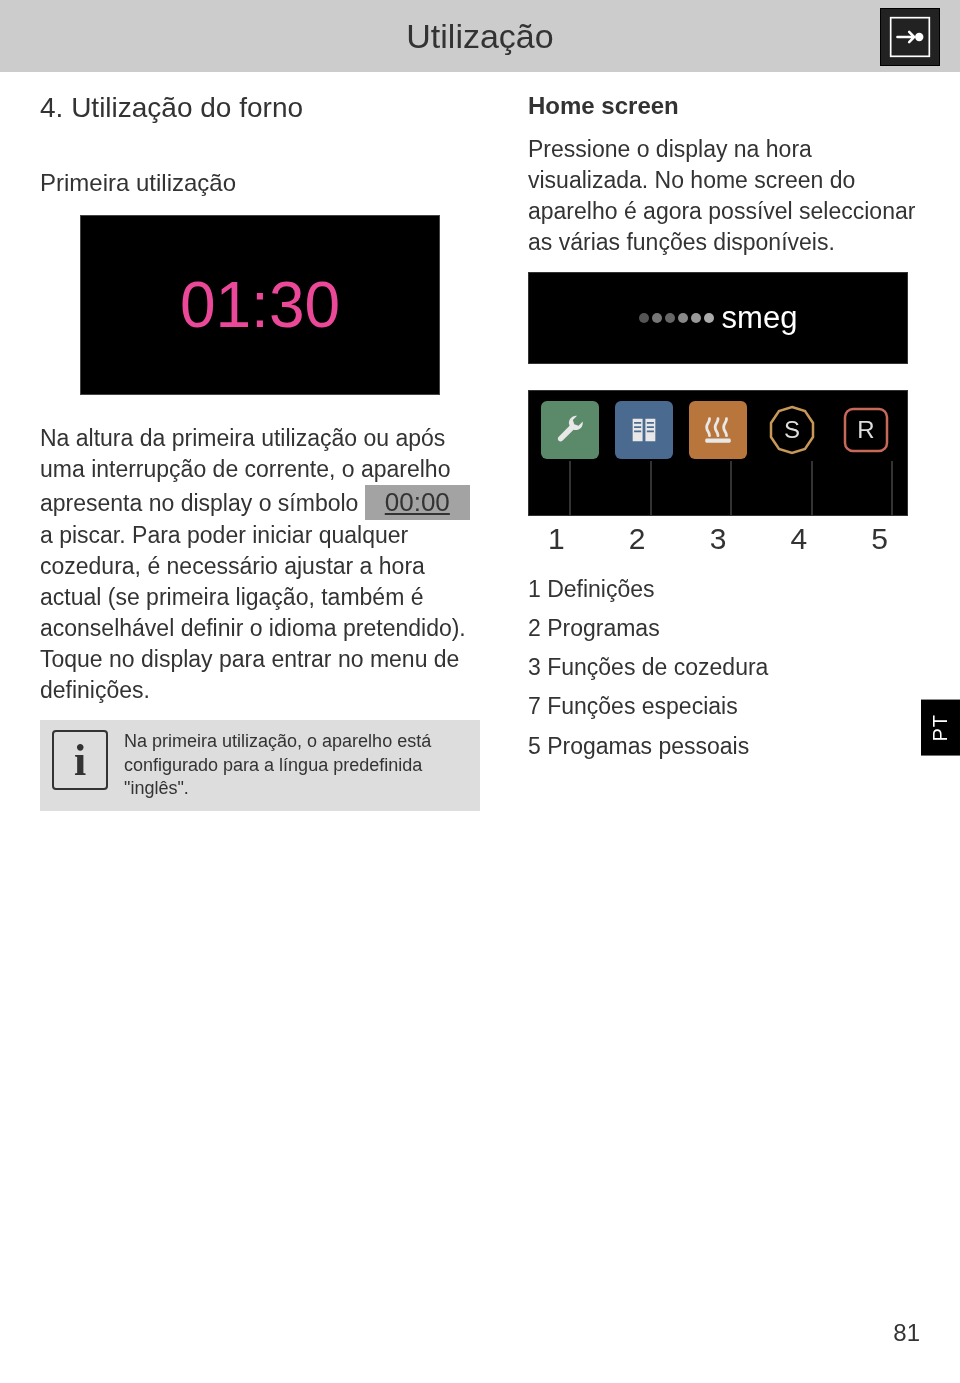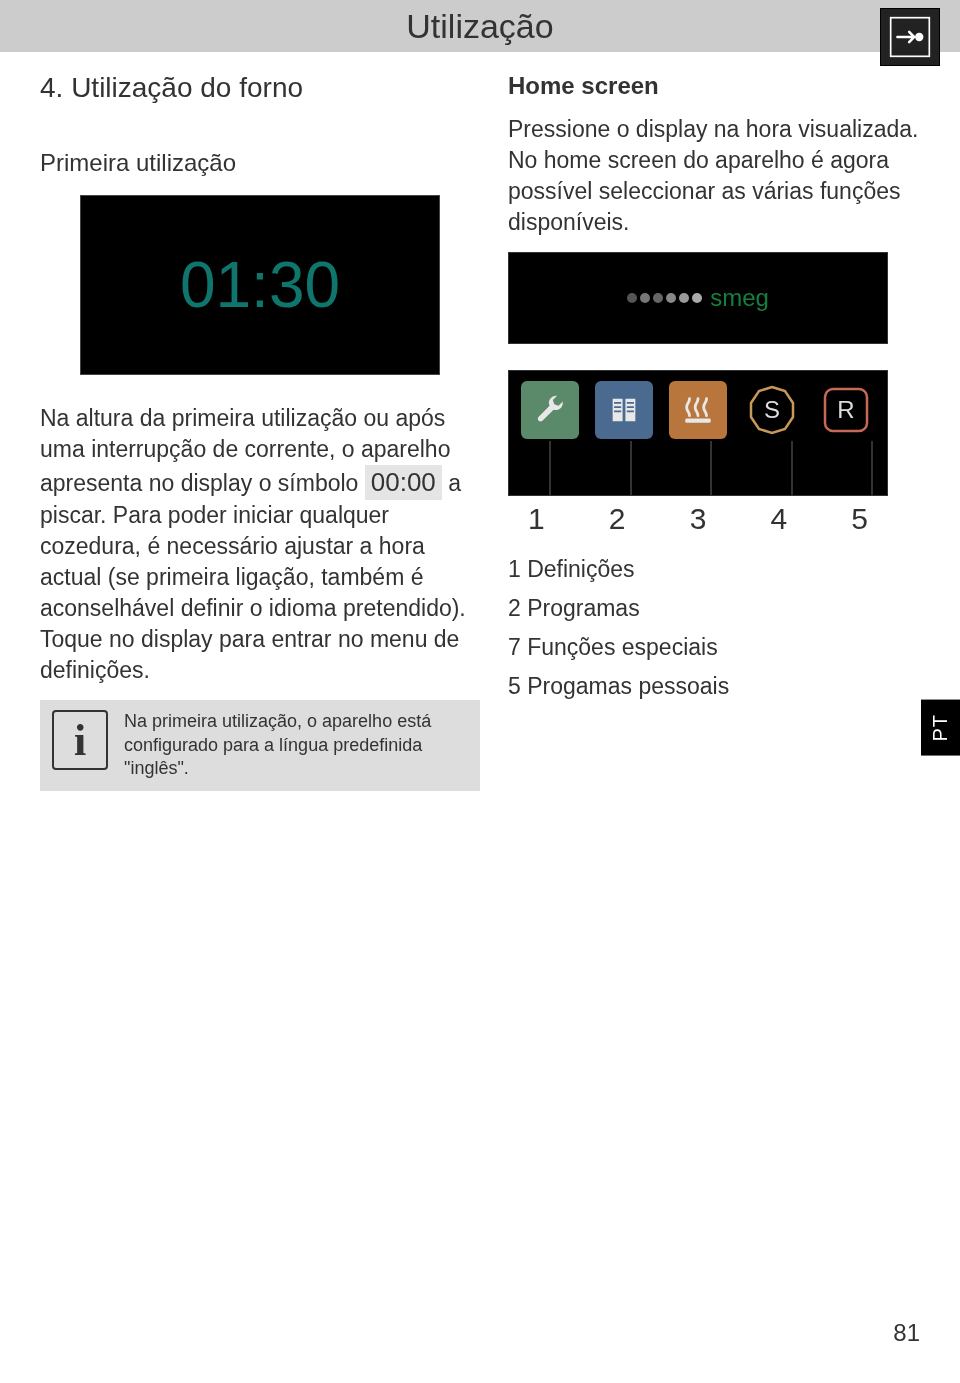--- a/index.html
+++ b/index.html
@@ -7,21 +7,21 @@
     font-family: "Futura", "Century Gothic", Arial, sans-serif;
     font-weight: 300;
     background: #fff;
     width: 960px;
     height: 1383px;
     position: relative;
     color: #333;
   }
   .header-bar {
     background: #ccc;
-    height: 52px;
+    height: 72px;
     display: flex;
     align-items: center;
     justify-content: center;
     position: relative;
   }
   .header-title {
     font-size: 34px;
     font-weight: 400;
     color: #333;
   }
@@ -34,21 +34,21 @@
     background: #222;
     border: 1px solid #000;
     display: flex;
     align-items: center;
     justify-content: center;
   }
   .pointer-box svg { width: 42px; height: 42px; }
   .content {
     display: flex;
     padding: 20px 40px 0 40px;
-    gap: 28px;
+    gap: 48px;
   }
   .col {
     flex: 1;
     min-width: 0;
   }
   .col-left { flex: 0 0 440px; }
   .col-right { flex: 1; }
   h2.section {
     font-size: 28px;
     font-weight: 400;
@@ -61,38 +61,39 @@
     margin-top: 45px;
   }
   .time-display {
     background: #000;
     width: 360px;
     height: 180px;
     margin: 10px auto 28px auto;
     display: flex;
     align-items: center;
     justify-content: center;
-    color: #0f766e;
+    color: #ec4899;
     font-size: 64px;
     font-weight: 300;
     border: 1px solid #444;
   }
   p.body {
     font-size: 23px;
     line-height: 1.35;
     font-weight: 300;
     margin-bottom: 14px;
   }
   .inline-time {
-    background: #e5e5e5;
-    padding: 0 6px;
+    background: #a3a3a3;
+    padding: 0 20px;
     font-weight: 400;
     display: inline-block;
     font-size: 26px;
     vertical-align: baseline;
+    text-decoration: underline;
   }
   .info-row {
     display: flex;
     align-items: flex-start;
     gap: 16px;
     background: #ddd;
     padding: 10px 12px;
     margin-top: 8px;
   }
   .info-icon {
@@ -132,21 +133,21 @@
   }
   .smeg-logo {
     display: flex;
     align-items: center;
     gap: 2px;
   }
   .smeg-dots { display: flex; gap: 3px; margin-right: 6px; }
   .smeg-dots .d { width: 10px; height: 10px; border-radius: 50%; }
   .d1 { background: #555; } .d2 { background: #777; } .d3 { background: #666; }
   .d4 { background: #888; } .d5 { background: #999; } .d6 { background: #aaa; }
-  .smeg-text { color: #15803d; font-size: 24px; font-weight: 400; letter-spacing: 0px; font-family: Arial, sans-serif; }
+  .smeg-text { color: #ffffff; font-size: 31px; font-weight: 400; letter-spacing: 0px; font-family: Arial, sans-serif; }
   .icon-row-screen {
     background: #000;
     width: 380px;
     padding: 10px 12px 0 12px;
     border: 1px solid #333;
     margin-bottom: 4px;
   }
   .icon-row {
     display: flex;
     justify-content: space-between;
@@ -309,20 +310,21 @@
       <span>1</span>
       <span>2</span>
       <span>3</span>
       <span>4</span>
       <span>5</span>
     </div>
 
     <div class="legend">
       <div>1 Definições</div>
       <div>2 Programas</div>
+      <div>3 Funções de cozedura</div>
       <div>7 Funções especiais</div>
       <div>5 Progamas pessoais</div>
     </div>
   </div>
 </div>
 
 <div class="side-tab">PT</div>
 <div class="page-num">81</div>
 
 </body></html>

